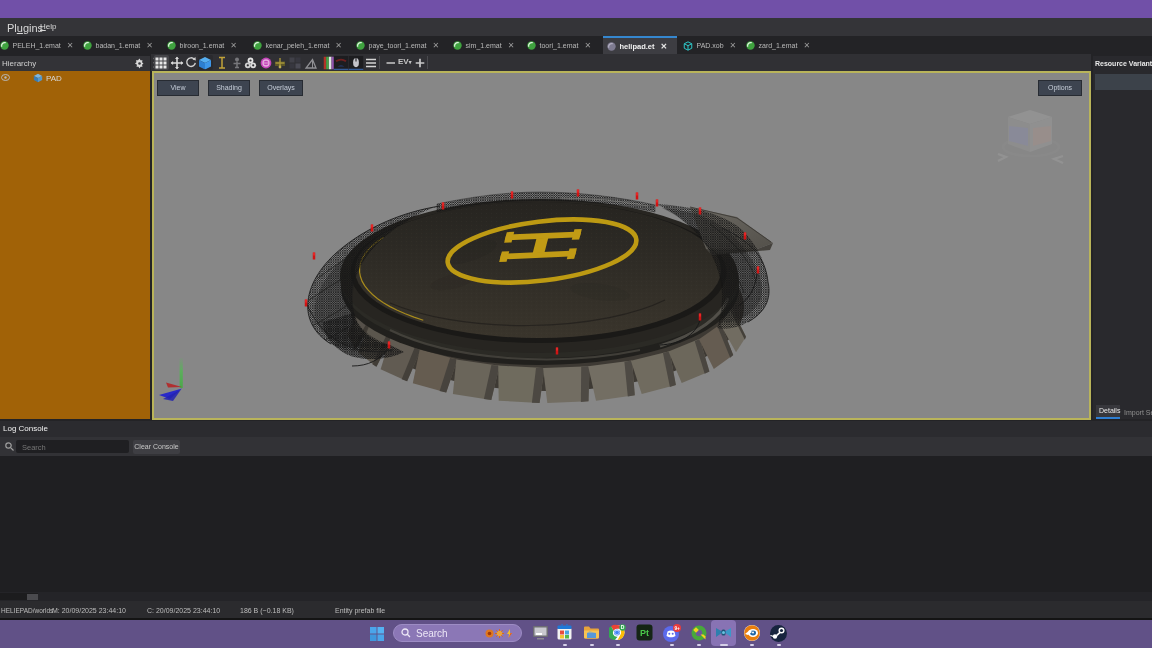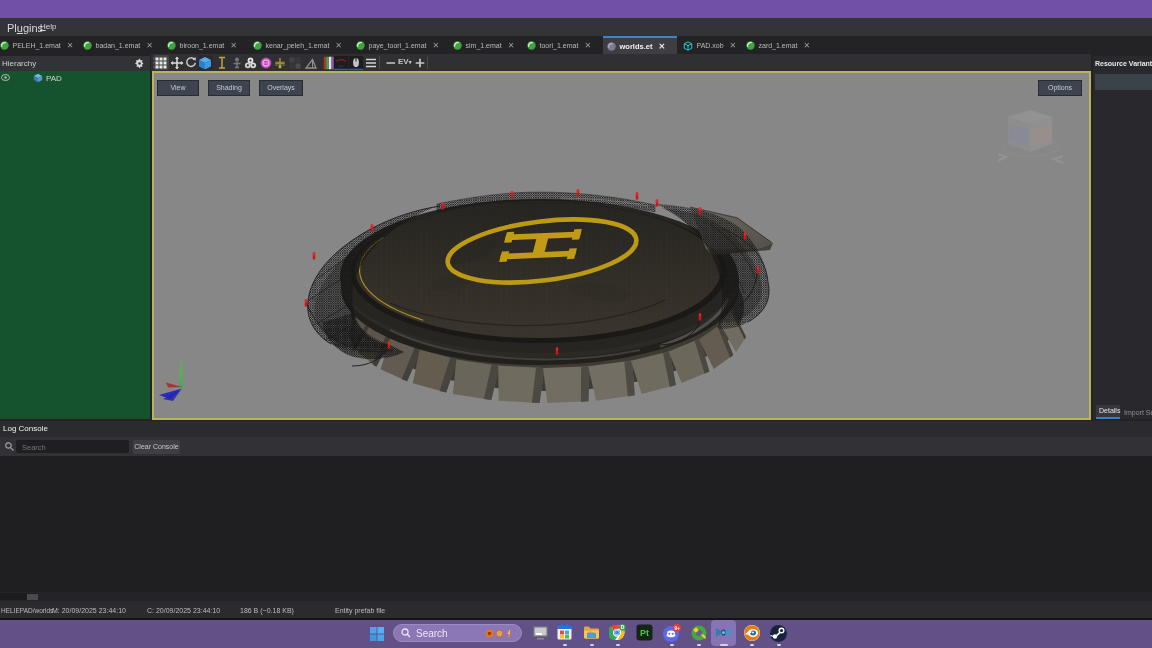--- a/index.html
+++ b/index.html
@@ -69,21 +69,21 @@
         <path d="M1.8 5.8 A 3.1 3.1 0 0 1 5.8 1.8" fill="none" stroke="#e2f2e2" stroke-width="1.2"></path>
       </svg>
       <span style="color:#b9b9b9;font-size:7px;white-space:nowrap">toori_1.emat</span>
       <span style="color:#9a9a9a;font-size:8px;margin-left:6px">✕</span>
     </div>
 <div style="position:absolute;left:603px;top:0;width:74px;height:19px;background:#3d3d42;border-top:2px solid #3587cf;box-sizing:border-box;display:flex;align-items:center;padding:0 4px;">
       <svg width="9" height="9" viewBox="0 0 9 9" style="margin-right:3.5px;flex:none">
         <circle cx="4.5" cy="4.5" r="4.2" fill="#7e7b91"></circle>
         <path d="M1.8 5.8 A 3.1 3.1 0 0 1 5.8 1.8" fill="none" stroke="#b2afc2" stroke-width="1.2"></path>
       </svg>
-      <span style="color:#f2f2f2;font-weight:bold;font-size:7.5px;white-space:nowrap">worlds.et</span>
+      <span style="color:#f2f2f2;font-weight:bold;font-size:7.5px;white-space:nowrap">helipad.et</span>
       <span style="color:#e8e8e8;font-size:8px;font-weight:bold;margin-left:6px">✕</span>
     </div>
 <div style="position:absolute;left:679px;top:0;width:61px;height:19px;display:flex;align-items:center;padding:0 4px;box-sizing:border-box;">
       <svg width="10" height="10" viewBox="0 0 12 12" style="margin-right:3.5px;flex:none">
         <path d="M6 1l4.5 2.3v5.4L6 11 1.5 8.7V3.3z" fill="none" stroke="#2ec8c8" stroke-width="1.2"></path>
         <path d="M1.5 3.3L6 5.6l4.5-2.3M6 5.6V11" fill="none" stroke="#2ec8c8" stroke-width="1.2"></path>
       </svg>
       <span style="color:#b9b9b9;font-size:7px;white-space:nowrap">PAD.xob</span>
       <span style="color:#9a9a9a;font-size:8px;margin-left:6px">✕</span>
     </div>
@@ -92,21 +92,21 @@
         <circle cx="4.5" cy="4.5" r="4.2" fill="#3fa33f"></circle>
         <path d="M1.8 5.8 A 3.1 3.1 0 0 1 5.8 1.8" fill="none" stroke="#e2f2e2" stroke-width="1.2"></path>
       </svg>
       <span style="color:#b9b9b9;font-size:7px;white-space:nowrap">zard_1.emat</span>
       <span style="color:#9a9a9a;font-size:8px;margin-left:6px">✕</span>
     </div>
 </div>
 
 <div class="abs" style="left:0;top:55px;width:1152px;height:366px;background:#232326"></div>
 
-<div class="abs" style="left:0;top:56px;width:150px;height:363px;background:#14532d">
+<div class="abs" style="left:0;top:56px;width:150px;height:363px;background:#a16207">
   <div class="abs" style="left:0;top:0;width:150px;height:15px;background:#333337">
     <span class="abs" style="left:2px;top:3px;color:#cfcfcf;font-size:8px">Hierarchy</span>
     <svg class="abs" style="left:134px;top:2px" width="11" height="11" viewBox="0 0 11 11">
         <path d="M5.5 0.5l1 1.7h2l-0.5 2 1.5 1.3-1.5 1.3 0.5 2h-2l-1 1.7-1-1.7h-2l0.5-2L1 5.5l1.5-1.3-0.5-2h2z" fill="#d8d8d8"></path>
         <circle cx="5.5" cy="5.5" r="1.3" fill="#333337"></circle>
       </svg>
   </div>
   <div class="abs" style="left:0;top:16px;width:150px;height:12px">
     <svg class="abs" style="left:1px;top:2px" width="9" height="7" viewBox="0 0 9 7">
         <ellipse cx="4.5" cy="3.5" rx="4" ry="3" fill="none" stroke="#b8b8b8" stroke-width="1"></ellipse>

